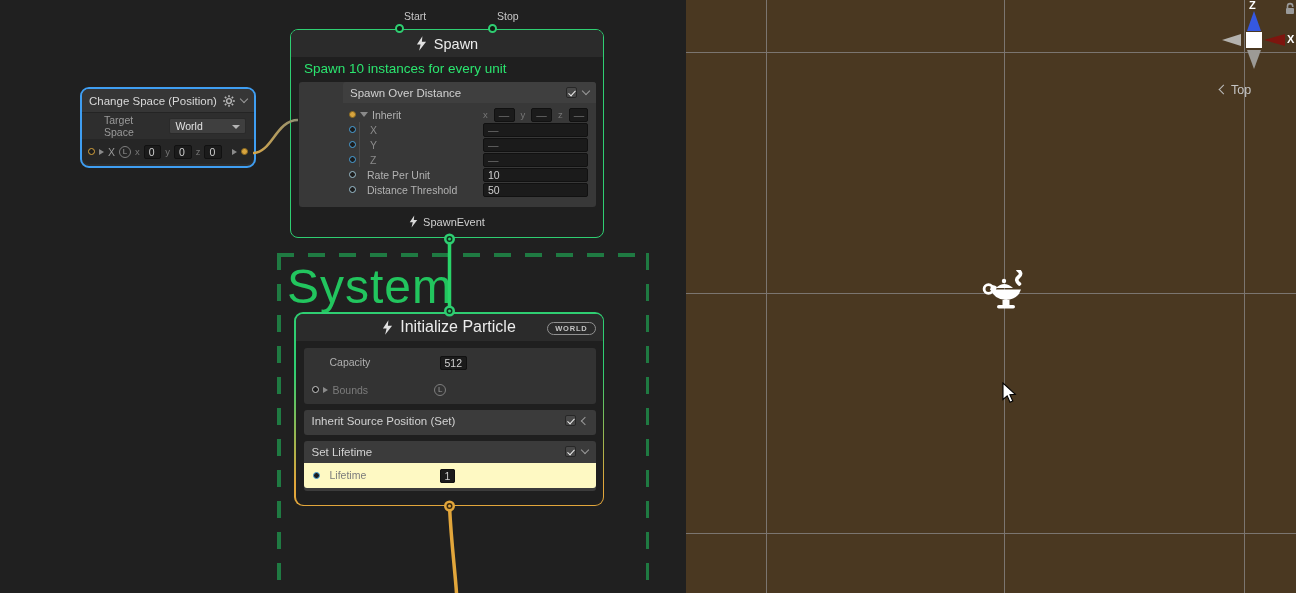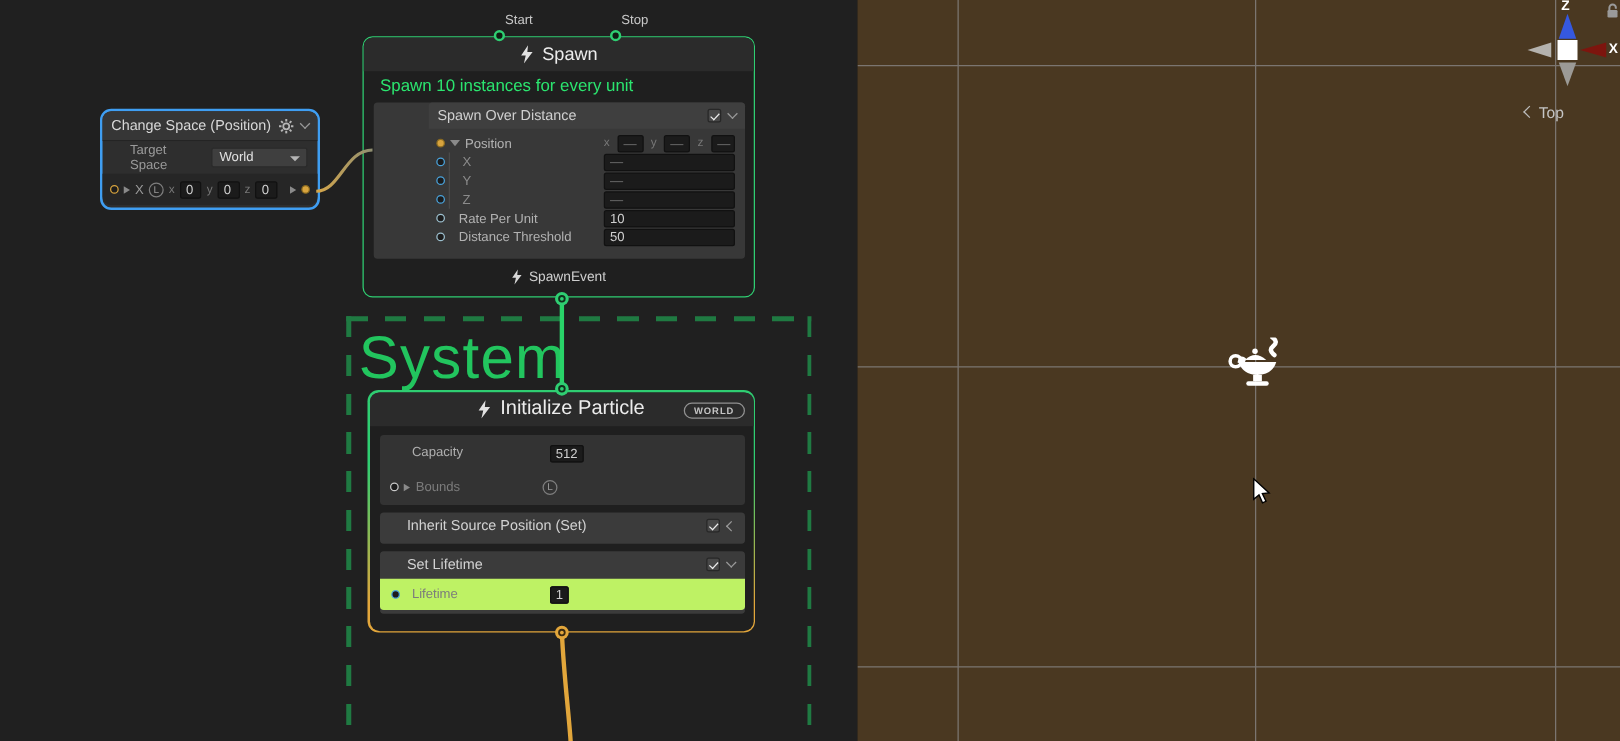--- a/index.html
+++ b/index.html
@@ -94,23 +94,23 @@
   
   #init-wrap { position:absolute; left:294px; top:312px; width:310px; height:194px; border-radius:9px;
                background:linear-gradient(180deg,#2fce72 0%,#2fce72 30%,#e2a63b 88%); padding:1.5px; z-index:20;}
   #init-node { position:relative; width:100%; height:100%; background:#1f1f1f; border-radius:8px;}
   #init-badge { position:absolute; right:7px; top:8px; border:1px solid #919191; border-radius:9px;
                 padding:1px 7px; font-size:7.5px; font-weight:bold; letter-spacing:0.8px; color:#c4c4c4;}
   #init-settings { position:absolute; left:8px; top:34px; width:292px; height:56px; background:#333; border-radius:3px;}
   .srow { display:flex; align-items:center; height:28px; padding:0 8px; position:relative;}
   .srow .fields { position:absolute; left:136px; right:24px; }
   .iblock { position:absolute; left:8px; width:292px; background:#3b3b3b; border-radius:3px; }
-  .iblock .bhead { display:flex; align-items:center; height:22px; padding:4px 8px; gap:6px;margin-left:14px;}
+  .iblock .bhead { display:flex; align-items:center; height:22px; padding:4px 8px; gap:6px;}
   .iblock .bhead .bt { flex:1; font-size:11.5px; color:#d2d2d2;}
-  .lrow { display:flex; align-items:center; height:25px; padding:0 9px; background:#bef264;
+  .lrow { display:flex; align-items:center; height:25px; padding:0 9px; background:#fef9c3;
           border-radius:0 0 3px 3px; position:relative;}
   .lrow .fields { position:absolute; left:136px; right:6px; }
 
   
   #scene { position:absolute; left:686px; top:0; width:610px; height:593px; background:#4a3821; overflow:hidden;}
   .gridv { position:absolute; top:0; bottom:0; width:1px; background:#7b7570; }
   .gridh { position:absolute; left:0; right:0; height:1px; background:#7b7570; }
 
   #gizmo { position:absolute; left:520px; top:0; width:90px; height:100px; }
   .cone { position:absolute; width:0; height:0; }
@@ -223,21 +223,21 @@
       <div class="block" style="left:8px; top:52px; width:297px; height:125px;">
         <div class="block-head">
           <span class="bt">Spawn Over Distance</span>
           <span class="checkbox"></span>
           <span class="chev down"></span>
         </div>
         <div style="padding-top:4px;">
           <div class="brow">
             <span class="port fill-gold"></span>
             <span class="tri-d" style="margin-left:4px"></span>
-            <span class="rlabel">Position</span>
+            <span class="rlabel">Inherit</span>
             <span class="fields">
               <span class="axis">x</span>
               <span class="field dash" style="width:38px">—</span>
               <span class="axis">y</span>
               <span class="field dash" style="width:38px">—</span>
               <span class="axis">z</span>
               <span class="field dash" style="width:34px">—</span>
             </span>
           </div>
           <div class="brow">

